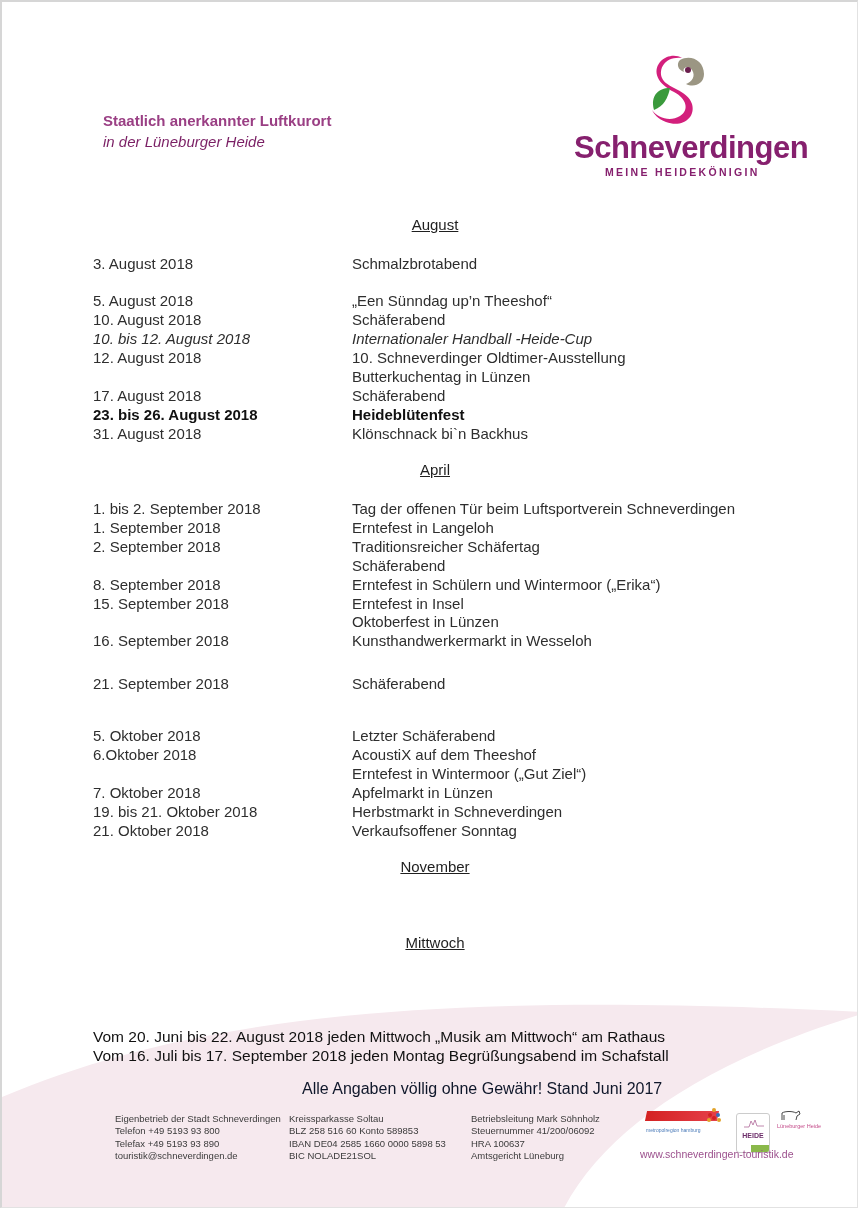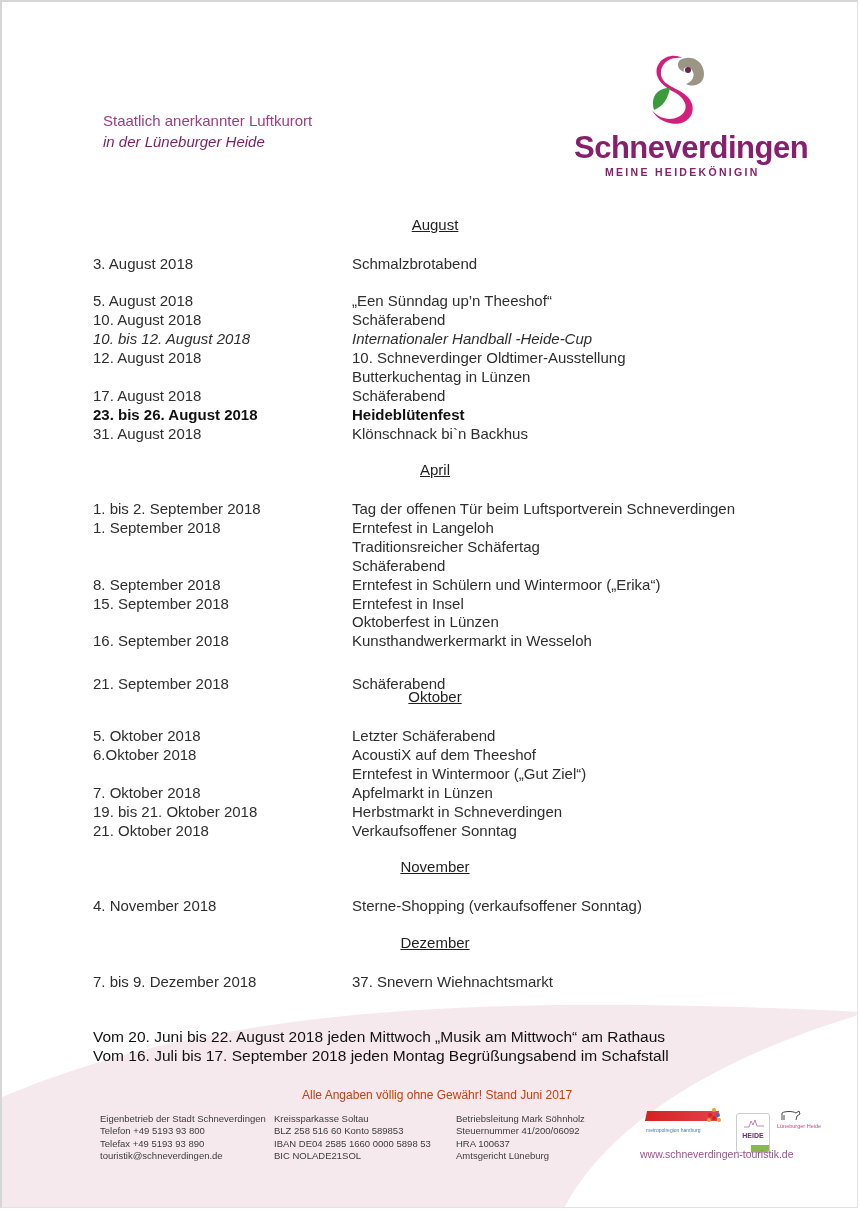--- a/index.html
+++ b/index.html
@@ -12,40 +12,40 @@
   .page {
     position: absolute; left: 0; top: 0; width: 858px; height: 1208px;
     border-top: 2px solid #d6d6d6; border-left: 2px solid #d6d6d6;
     border-right: 1px solid #e2e2e2; border-bottom: 1px solid #e2e2e2;
     box-sizing: border-box; background: #fff; overflow: hidden;
   }
   .swoosh { position: absolute; left: 0; top: 0; width: 860px; height: 1210px; z-index: 0; }
   .content { position: absolute; left: 0; top: 0; width: 860px; height: 1210px; z-index: 1; }
 
   .tagline { position: absolute; left: 101px; top: 108px; font-size: 15px; line-height: 21px; }
-  .tagline .l1 { color: #9a3f84; font-weight: 400; }
+  .tagline .l1 { color: #9a3f84; font-weight: 700; }
   .tagline .l2 { color: #7a1f64; font-style: italic; }
 
   .logo { position: absolute; left: 572px; top: 50px; width: 210px; }
   .logo .mark { position: absolute; left: 72px; top: 0; width: 70px; height: 78px; }
   .logo .name { position: absolute; left: 0; top: 78px; font-size: 31px; font-weight: bold; color: #86206e; letter-spacing: -0.5px; white-space: nowrap; }
   .logo .sub { position: absolute; left: 31px; top: 114px; font-size: 10.5px; font-weight: bold; color: #86206e; letter-spacing: 2.3px; white-space: nowrap; }
 
   .month { position: absolute; left: 300px; width: 266px; text-align: center; font-size: 15px; text-decoration: underline; color: #1f1f1f; }
 
   .row { position: absolute; left: 91px; width: 700px; height: 19px; font-size: 15px; line-height: 19px; color: #2e2e2e; white-space: nowrap; }
   .row .date { position: absolute; left: 0; width: 255px; }
   .row .event { position: absolute; left: 259px; }
   .row.italic { font-style: italic; }
   .row.bold { font-weight: bold; color: #111; }
 
   .recurring { position: absolute; left: 91px; top: 1025px; font-size: 15.5px; line-height: 19px; color: #111; white-space: nowrap; }
-  .disclaimer { position: absolute; left: 300px; top: 1078px; font-size: 12px; color: #c2410c; white-space: nowrap; margin-top: 8px; }
-
-  .foot { position: absolute; top: 1111px; font-size: 9.5px; line-height: 12.3px; color: #3b3b3b; white-space: nowrap; }
+  .disclaimer { position: absolute; left: 300px; top: 1078px; font-size: 16px; color: #0f172a; white-space: nowrap; }
+
+  .foot { position: absolute; top: 1111px; font-size: 9.5px; line-height: 12.3px; color: #3b3b3b; white-space: nowrap; margin-left: 15px; }
   .foot div { white-space: nowrap; }
 
   .partners { position: absolute; left: 640px; top: 1105px; width: 190px; height: 50px; }
   .p-metro { position: absolute; left: 4px; top: 4px; width: 72px; height: 10px; background: linear-gradient(90deg,#d42222,#e5404a); transform: skewX(-12deg); }
   .p-metro-people { position: absolute; left: 64px; top: 0; width: 16px; height: 16px; }
   .p-metro-text { position: absolute; left: 4px; top: 20px; font-size: 5px; color: #4a7ab8; white-space: nowrap; }
   .p-heide { position: absolute; left: 94px; top: 6px; width: 34px; height: 40px; border: 1px solid #ccc; border-radius: 3px; background: #fff; box-sizing: border-box; overflow: hidden; }
   .p-heide .t { position: absolute; left: 0; top: 18px; width: 100%; text-align: center; font-size: 7px; font-weight: bold; color: #6d2e6a; }
   .p-heide .g { position: absolute; right: 0; bottom: 0; width: 18px; height: 7px; background: #8ab84a; }
   .p-natur { position: absolute; left: 135px; top: 2px; width: 55px; }
@@ -118,20 +118,21 @@
     <div class="month" style="top:459px">April</div>
     <div class="row" style="top:497px">
         <span class="date">1. bis 2. September 2018</span>
         <span class="event">Tag der offenen Tür beim Luftsportverein Schneverdingen</span>
       </div>
     <div class="row" style="top:516px">
         <span class="date">1. September 2018</span>
         <span class="event">Erntefest in Langeloh</span>
       </div>
     <div class="row" style="top:535px">
+        <span class="date">2. September 2018</span>
         <span class="event">Traditionsreicher Schäfertag</span>
       </div>
     <div class="row" style="top:554px">
         <span class="event">Schäferabend</span>
       </div>
     <div class="row" style="top:573px">
         <span class="date">8. September 2018</span>
         <span class="event">Erntefest in Schülern und Wintermoor („Erika“)</span>
       </div>
     <div class="row" style="top:592px">
@@ -144,21 +145,20 @@
       </div>
     <div class="row" style="top:629px">
         <span class="date">16. September 2018</span>
         <span class="event">Kunsthandwerkermarkt in Wesseloh</span>
       </div>
     <div class="row" style="top:672px">
         <span class="date">21. September 2018</span>
         <span class="event">Schäferabend</span>
       </div>
 
-    <div class="month" style="top:686px">Oktober</div>
     <div class="row" style="top:724px">
         <span class="date">5. Oktober 2018</span>
         <span class="event">Letzter Schäferabend</span>
       </div>
     <div class="row" style="top:743px">
         <span class="date">6.Oktober 2018</span>
         <span class="event">AcoustiX auf dem Theeshof</span>
       </div>
     <div class="row" style="top:762px">
         <span class="date"></span>
@@ -171,30 +171,22 @@
     <div class="row" style="top:800px">
         <span class="date">19. bis 21. Oktober 2018</span>
         <span class="event">Herbstmarkt in Schneverdingen</span>
       </div>
     <div class="row" style="top:819px">
         <span class="date">21. Oktober 2018</span>
         <span class="event">Verkaufsoffener Sonntag</span>
       </div>
 
     <div class="month" style="top:856px">November</div>
-    <div class="row" style="top:894px">
-        <span class="date">4. November 2018</span>
-        <span class="event">Sterne-Shopping (verkaufsoffener Sonntag)</span>
-      </div>
-
-    <div class="month" style="top:932px">Dezember</div>
-    <div class="row" style="top:970px">
-        <span class="date">7. bis 9. Dezember 2018</span>
-        <span class="event">37. Snevern Wiehnachtsmarkt</span>
-      </div>
+
+    <div class="month" style="top:932px">Mittwoch</div>
 
     <div class="recurring">
       <div>Vom 20. Juni bis 22. August 2018 jeden Mittwoch „Musik am Mittwoch“ am Rathaus</div>
       <div>Vom 16. Juli bis 17. September 2018 jeden Montag Begrüßungsabend im Schafstall</div>
     </div>
 
     <div class="disclaimer">Alle Angaben völlig ohne Gewähr! Stand Juni 2017</div>
 
     <div class="foot" style="left:98px">
       <div>Eigenbetrieb der Stadt Schneverdingen</div>

